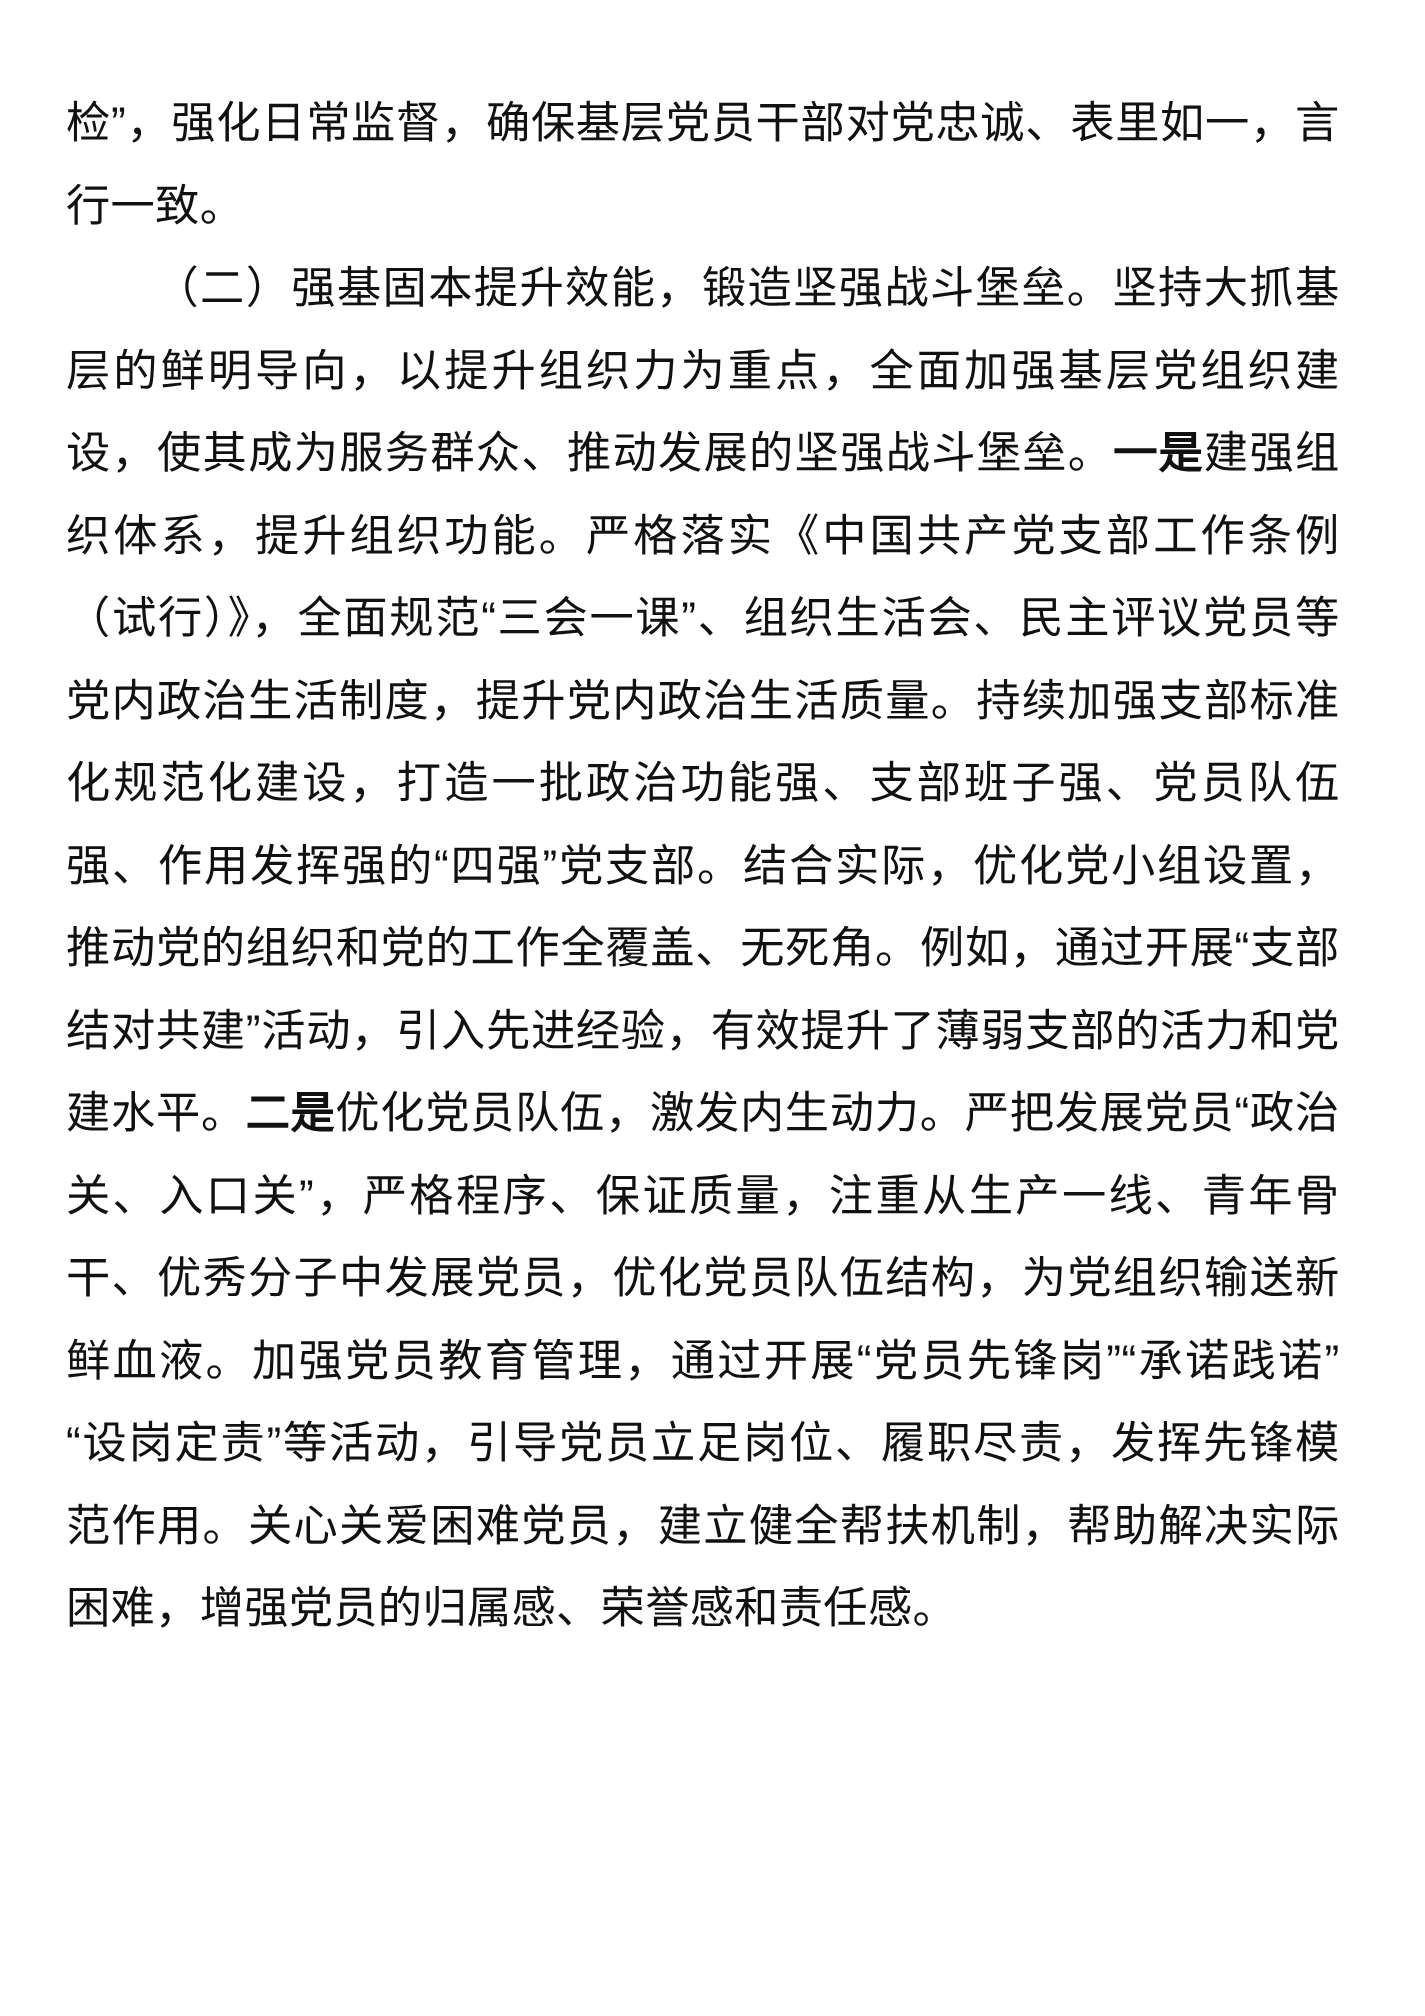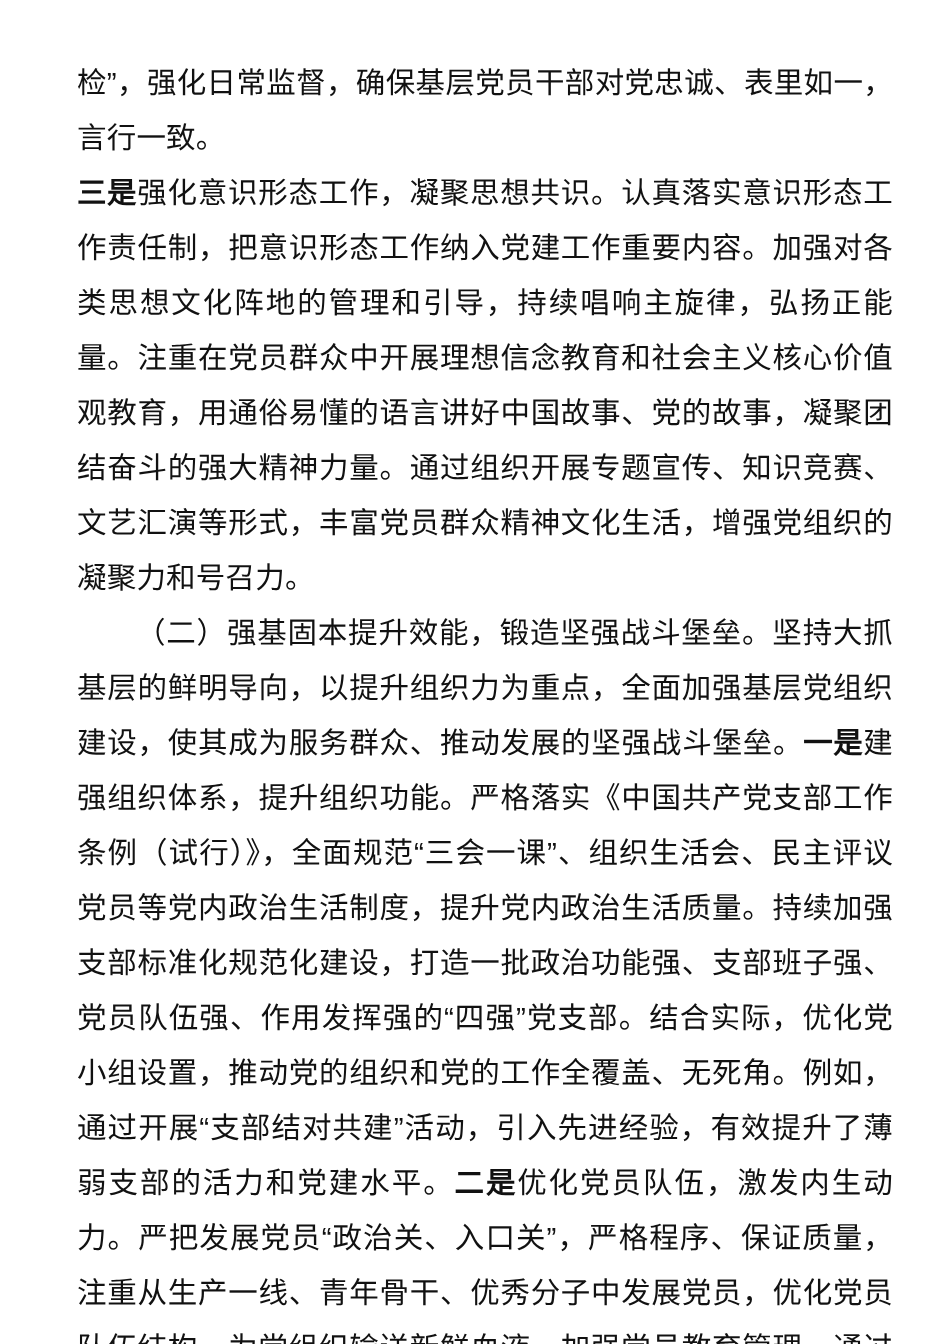--- a/index.html
+++ b/index.html
@@ -10,21 +10,21 @@
   }
 
   .page {
     position: relative;
     width: 950px;
     height: 1344px;
     background: #ffffff;
     margin: 0 auto;
     overflow: hidden;
     box-sizing: border-box;
-    padding: 55px 57px 0 77px;
+    padding: 55px 57px 0 44px;
   }
 
   .doc-body {
     font-family: "Liberation Sans", "DejaVu Sans", sans-serif;
     font-size: 29.5px;
     line-height: 55px;
     color: #111111;
     text-align: justify;
     text-justify: inter-ideograph;
     letter-spacing: 0.2px;
@@ -48,16 +48,15 @@
     font-weight: 700;
     letter-spacing: 0;
   }
 </style>
 </head>
 <body>
 
 <div class="page">
   <div class="doc-body" id="doc-body" style="color: rgb(17, 17, 17);">
       <p class="para"><span class="run">检”，强化日常监督，确保基层党员干部对党忠诚、表里如一，言行一致。</span></p>
-      <p class="para"><span class="run bold">三是</span><span class="run">强化意识形态工作，凝聚思想共识。认真落实意识形态工作责任制，把意识形态工作纳入党建工作重要内容。加强对各类思想文化阵地的管理和引导，持续唱响主旋律，弘扬正能量。注重在党员群众中开展理想信念教育和社会主义核心价值观教育，用通俗易懂的语言讲好中国故事、党的故事，凝聚团结奋斗的强大精神力量。通过组织开展专题宣传、知识竞赛、文艺汇演等形式，丰富党员群众精神文化生活，增强党组织的凝聚力和号召力。</span></p>
       <p class="para indent"><span class="run">（二）强基固本提升效能，锻造坚强战斗堡垒。坚持大抓基层的鲜明导向，以提升组织力为重点，全面加强基层党组织建设，使其成为服务群众、推动发展的坚强战斗堡垒。</span><span class="run bold">一是</span><span class="run">建强组织体系，提升组织功能。严格落实《中国共产党支部工作条例（试行）》，全面规范“三会一课”、组织生活会、民主评议党员等党内政治生活制度，提升党内政治生活质量。持续加强支部标准化规范化建设，打造一批政治功能强、支部班子强、党员队伍强、作用发挥强的“四强”党支部。结合实际，优化党小组设置，推动党的组织和党的工作全覆盖、无死角。例如，通过开展“支部结对共建”活动，引入先进经验，有效提升了薄弱支部的活力和党建水平。</span><span class="run bold">二是</span><span class="run">优化党员队伍，激发内生动力。严把发展党员“政治关、入口关”，严格程序、保证质量，注重从生产一线、青年骨干、优秀分子中发展党员，优化党员队伍结构，为党组织输送新鲜血液。加强党员教育管理，通过开展“党员先锋岗”“承诺践诺”“设岗定责”等活动，引导党员立足岗位、履职尽责，发挥先锋模范作用。关心关爱困难党员，建立健全帮扶机制，帮助解决实际困难，增强党员的归属感、荣誉感和责任感。</span></p>
     </div>
 </div>
 
 </body></html>

